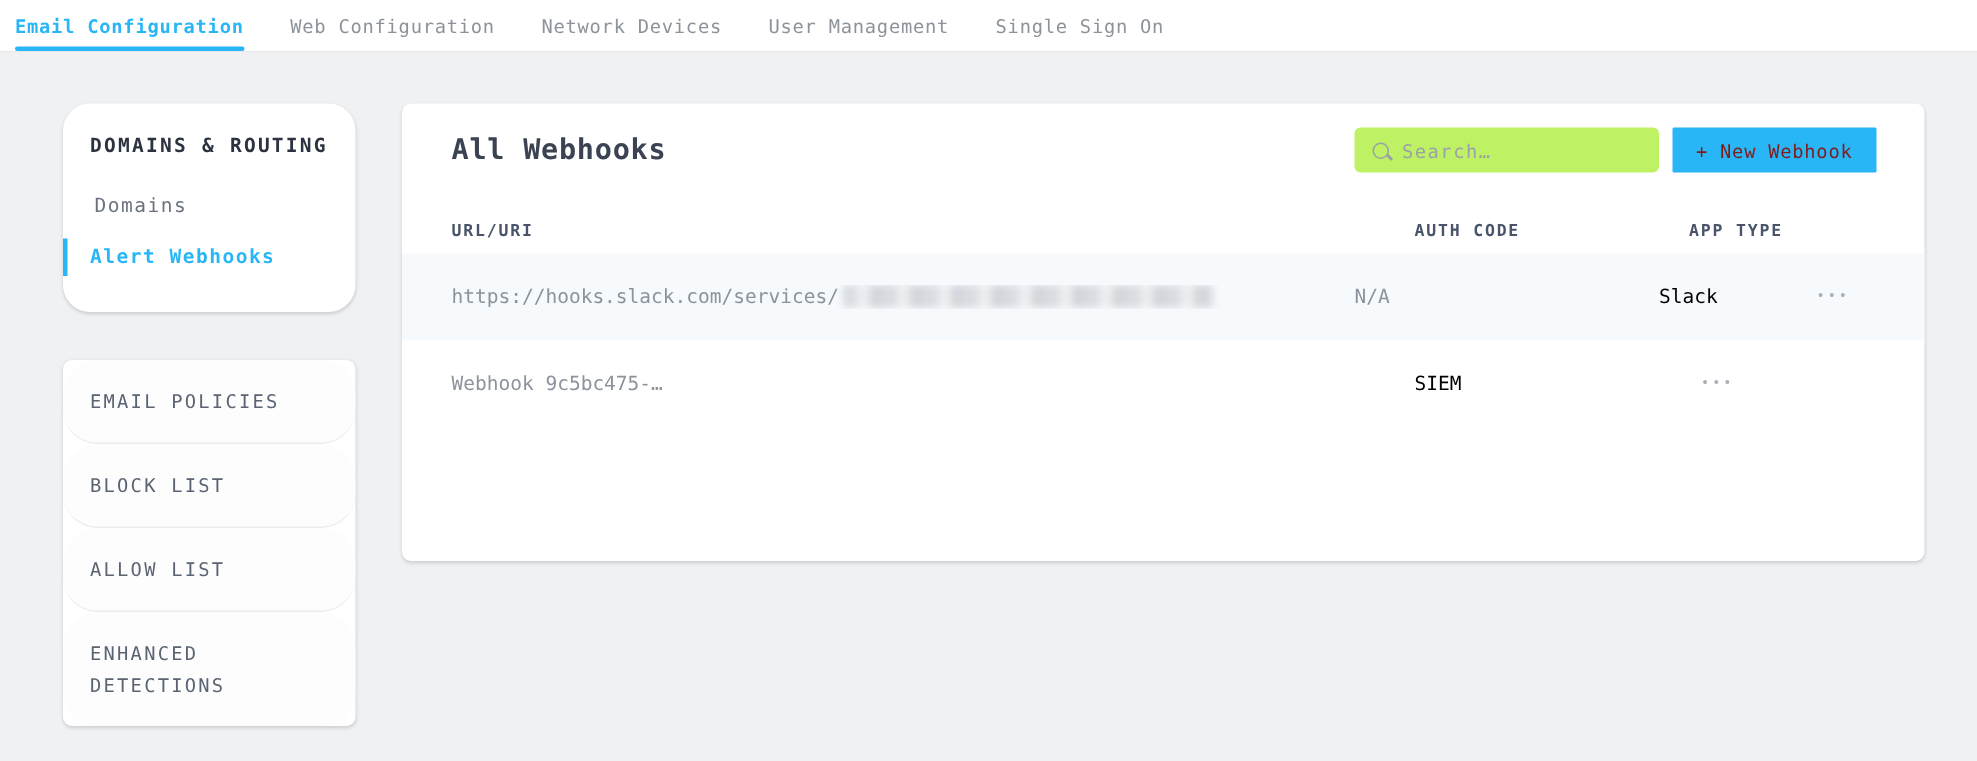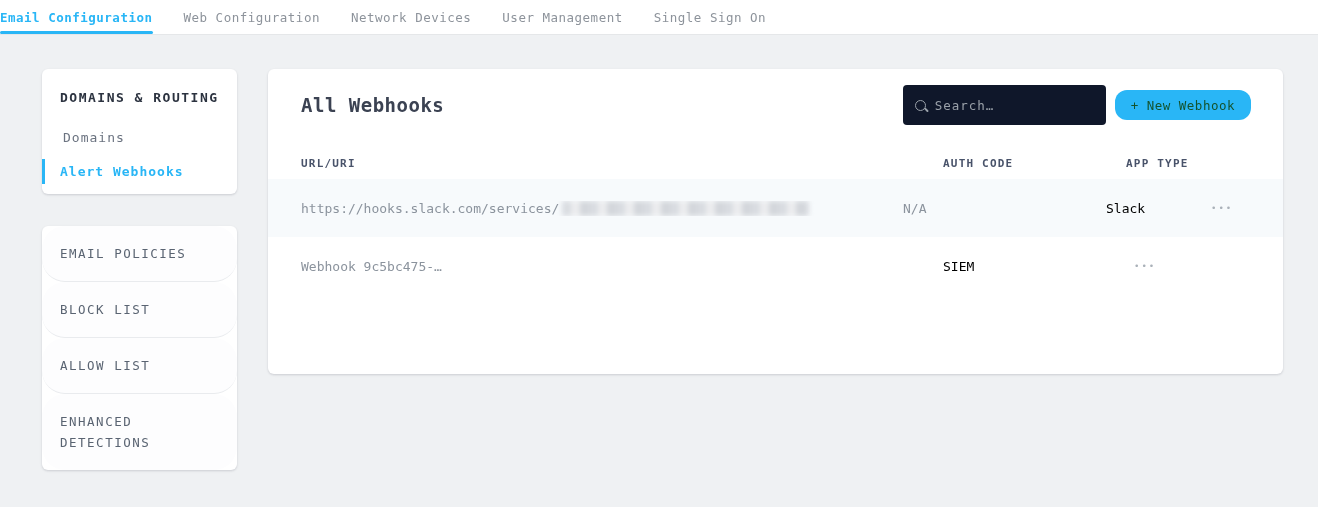--- a/index.html
+++ b/index.html
@@ -11,41 +11,41 @@
   *{box-sizing:border-box;margin:0;padding:0;}
   html,body{width:1318px;height:507px;overflow:hidden;}
   body{
     background:var(--page-bg);
     font-family:"DejaVu Sans Mono","Liberation Mono",monospace;
     color:#3b4252;
   }
   
   .topnav{
     height:35px;background:#fff;border-bottom:1px solid #e5e7e9;
-    display:flex;align-items:stretch;
+    display:flex;align-items:stretch;padding-left:10px;
   }
   .tab{
     display:flex;align-items:center;margin-right:31px;
     font-size:12.5px;letter-spacing:.5px;color:#8d939b;
     cursor:pointer;position:relative;white-space:nowrap;
   }
   .tab.active{color:var(--accent);font-weight:700;}
   .tab.active::after{
     content:"";position:absolute;left:0;right:0;bottom:0;height:3px;
     background:var(--accent);border-radius:2px;
   }
   
   .page{display:flex;padding:34px 35px 0 42px;align-items:flex-start;}
   .card{
     background:var(--card-bg);border-radius:6px;
     box-shadow:0 1px 3px rgba(16,24,40,.10),0 1px 2px rgba(16,24,40,.06);
   }
   .sidebar{width:195px;margin-right:31px;flex:none;}
   
-  .routing-card{padding:21px 0 10px;margin-bottom:32px;}
+  .routing-card{padding:21px 0 24px;margin-bottom:32px;border-radius:18px;}
   .routing-title{
     padding:0 18px;font-size:13px;font-weight:700;letter-spacing:1.5px;
     color:#2c3340;margin-bottom:20px;white-space:nowrap;
   }
   .side-item{
     padding:5px 18px;font-size:13px;letter-spacing:1px;color:#6b7380;
     cursor:pointer;margin-bottom:9px;border-left:3px solid transparent;
     white-space:nowrap;
   }
   .side-item:last-child{margin-bottom:0;}
@@ -63,39 +63,39 @@
   }
   .section-row:last-child{border-bottom:none;}
   
   .main-card{flex:1;min-height:305px;padding-bottom:36px;}
   .main-header{
     display:flex;align-items:center;padding:16px 32px 22px 33px;
   }
   .main-title{font-size:19px;font-weight:700;color:#3b4252;letter-spacing:.5px;}
   .spacer{flex:1;}
   .searchbox{
-    width:203px;height:40px;background:#0f172a;border-radius:4px;
+    width:203px;height:30px;background:#bef264;border-radius:4px;
     display:flex;align-items:center;padding:0 12px;
   }
   .mag{
     width:11px;height:11px;border:1.8px solid #9aa1a9;border-radius:50%;
     position:relative;flex:none;margin-right:9px;
   }
   .mag::after{
     content:"";position:absolute;width:5px;height:1.8px;background:#9aa1a9;
     transform:rotate(45deg);right:-4px;bottom:-1px;border-radius:1px;
   }
   .searchbox input{
     border:none;background:transparent;outline:none;width:100%;
     font-family:inherit;font-size:12.5px;letter-spacing:1px;color:#6b7380;
   }
   .searchbox input::placeholder{color:#9aa1a9;}
   .new-btn{
     margin-left:9px;height:30px;padding:0 16px;border:none;cursor:pointer;
-    background:var(--accent);color:#14532d;border-radius:12px;
+    background:var(--accent);color:#7f1d1d;border-radius:1px;
     font-family:inherit;font-size:12.5px;letter-spacing:.5px;white-space:nowrap;
   }
   
   .tbl-row{
     display:grid;grid-template-columns:1fr 183px 77px 60px;
     padding:0 20px 0 33px;align-items:center;
   }
   .tbl-head{height:32px;}
   .th{
     font-size:11px;font-weight:700;letter-spacing:1.2px;color:#49536a;

